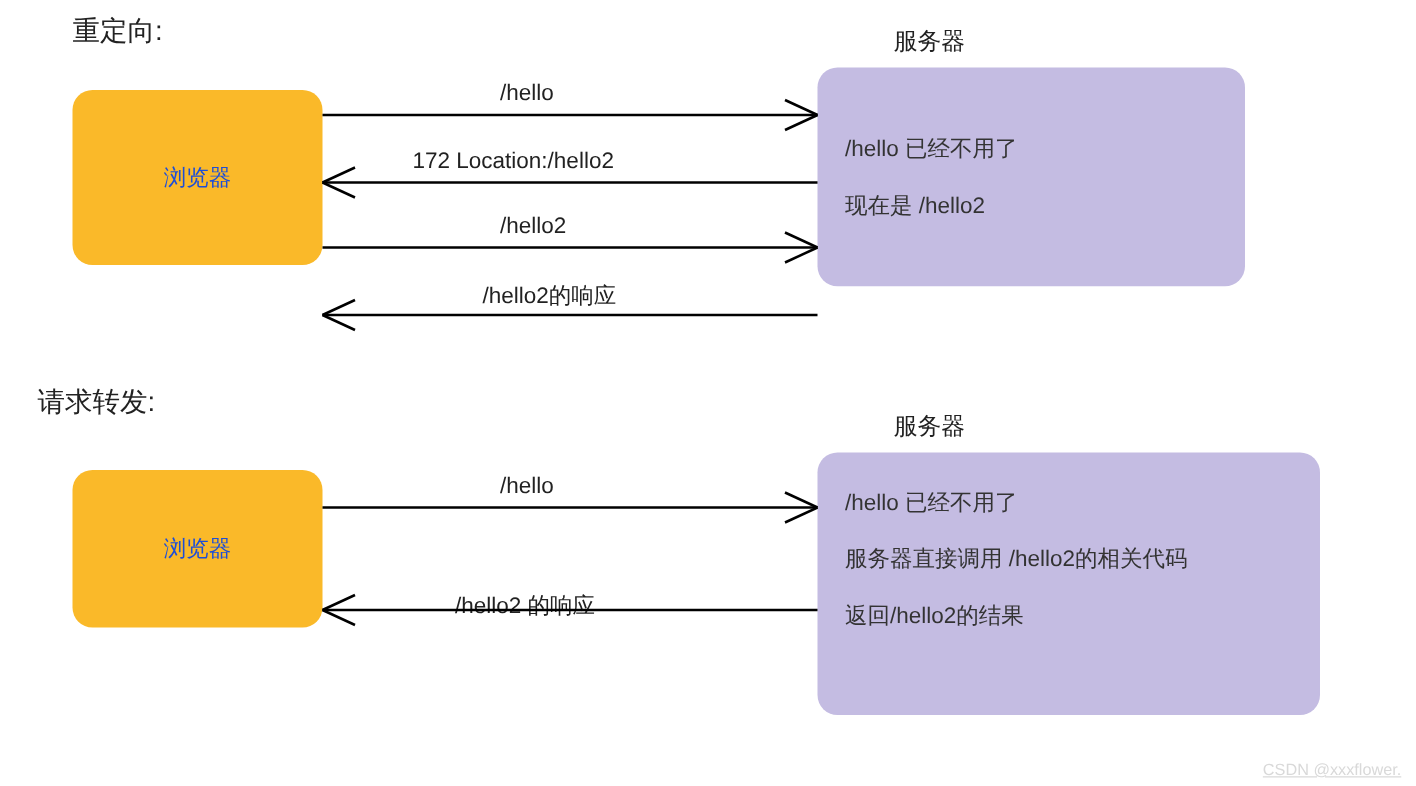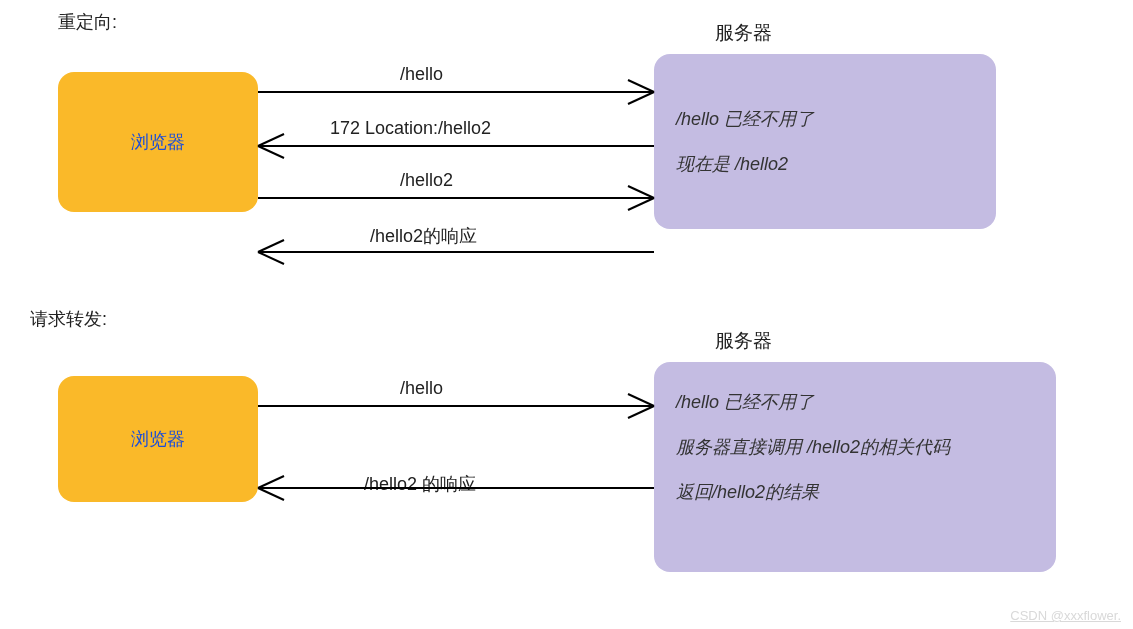--- a/index.html
+++ b/index.html
@@ -7,21 +7,21 @@
       font-family: "Microsoft YaHei", Arial, sans-serif;
       background: #ffffff;
       width: 1133px;
       height: 629px;
       position: relative;
       font-size: 18px;
       color: #222;
     }
     .section-title {
       position: absolute;
-      font-size: 18px;
+      font-size: 22px;
     }
     .browser-box {
       position: absolute;
       background: #FAB929;
       border-radius: 16px;
       display: flex;
       align-items: center;
       justify-content: center;
       font-size: 18px;
       color: #1d4ed8;
@@ -29,21 +29,20 @@
     .server-box {
       position: absolute;
       background: #C4BCE2;
       border-radius: 16px;
       padding: 18px 22px;
       display: flex;
       flex-direction: column;
       justify-content: flex-start;
       font-size: 18px;
       color: #333;
-      font-style: italic;
     }
     .server-label {
       position: absolute;
       font-size: 19px;
     }
     .server-line { margin: 8px 0; line-height: 1.6; white-space: nowrap; }
     .arrow-label {
       position: absolute;
       font-size: 18px;
       text-align: center;
@@ -77,21 +76,21 @@
 <div class="server-label" style="left:715px; top:20px;">服务器</div>
 
 <div class="server-box" style="left:654px; top:54px; width:342px; height:175px; justify-content:center;">
   <div class="server-line">/hello  已经不用了</div>
   <div class="server-line">现在是  /hello2</div>
 </div>
 
 <div class="arrow-label" style="left:400px; top:64px;">/hello</div>
 <div class="arrow-label" style="left:330px; top:118px;">172 Location:/hello2</div>
 <div class="arrow-label" style="left:400px; top:170px;">/hello2</div>
-<div class="arrow-label" style="left:370px; top:224px;">/hello2的响应</div>
+<div class="arrow-label" style="left:386px; top:224px;">/hello2的响应</div>
 
 <div class="section-title" style="left:30px; top:307px;">请求转发:</div>
 
 <div class="browser-box" style="left:58px; top:376px; width:200px; height:126px;">
   <span>浏览器</span>
 </div>
 
 <div class="server-label" style="left:715px; top:328px;">服务器</div>
 
 <div class="server-box" style="left:654px; top:362px; width:402px; height:210px;">

